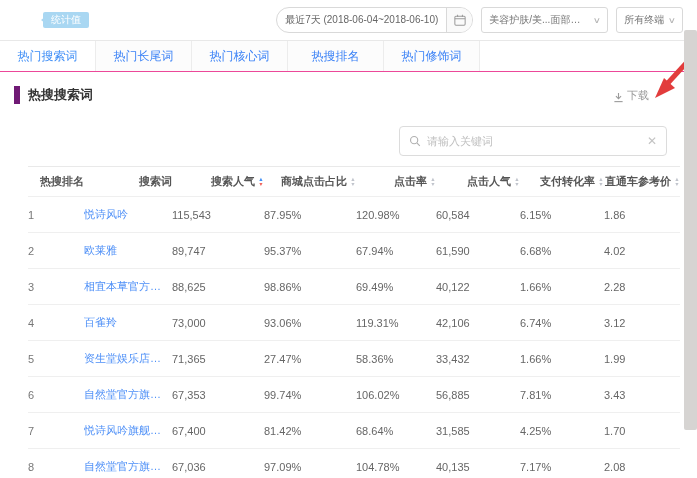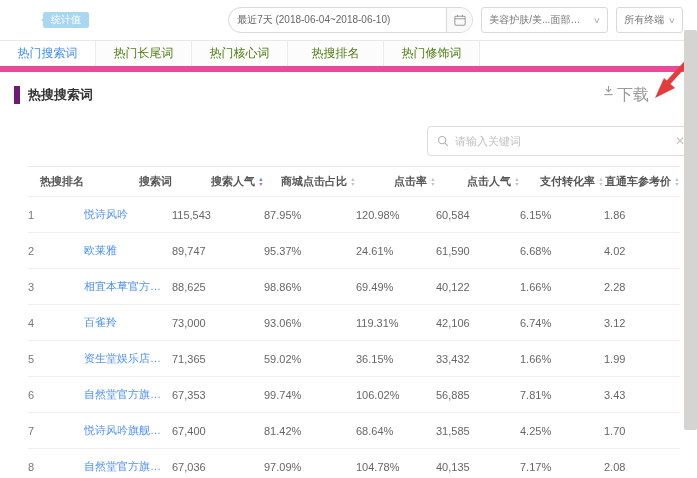--- a/index.html
+++ b/index.html
@@ -9,46 +9,46 @@
 
   
   .hdr { display:flex; align-items:center; height:40px; padding:0 14px 0 33px; }
   .hdr-title { font-size:16px; font-weight:bold; color:#18a8d8; }
   .hdr-badge { position:relative; margin-left:10px; background:#a9d7f2; color:#fff;
     font-size:10px; padding:2px 8px; border-radius:2px; line-height:12px; }
   .hdr-badge:before { content:""; position:absolute; left:-5px; top:5px;
     border:3px solid transparent; border-right:4px solid #a9d7f2; }
   .hdr-sp { flex:1; }
   .datebox { display:flex; align-items:center; height:26px; border:1px solid #d9d9d9;
-    border-radius:13px; overflow:hidden;gap:48px; }
+    border-radius:13px; overflow:hidden; }
   .datebox .dtxt { font-size:10px; color:#666; padding:0 8px; white-space:nowrap; }
   .datebox .cal { width:26px; height:26px; border-left:1px solid #d9d9d9;
     display:flex; align-items:center; justify-content:center; background:#fafafa; cursor:pointer; }
   .selbox { display:flex; align-items:center; height:26px; border:1px solid #d9d9d9;
     border-radius:3px; margin-left:8px; padding:0 7px; cursor:pointer; max-width:128px; }
   .selbox .stxt { font-size:10px; color:#777; white-space:nowrap; overflow:hidden;
     text-overflow:ellipsis; max-width:100px; }
   .selbox .chev { font-size:8px; color:#b6b6b6; margin-left:5px; transform:scaleX(1.4); }
 
   
-  .tabs { display:flex; height:32px; border-top:1px solid #e8e8e8; border-bottom:6px solid #ec4899; }
+  .tabs { display:flex; height:32px; border-top:1px solid #e8e8e8; border-bottom:1px solid #ec4899; }
   .tab { width:96px; display:flex; align-items:center; justify-content:center;
-    font-size:12px; color:#4d7c0f; border-right:1px solid #ececec; background:#fcfcfc; cursor:pointer; }
+    font-size:12px; color:#3b82f6; border-right:1px solid #ececec; background:#fcfcfc; cursor:pointer; }
   .tab.active { color:#3e8ef7; background:#fff; }
 
   
   .sect { position:relative; display:flex; align-items:center; height:34px; padding:0 14px; margin-top:6px; }
   .sect-title { font-size:13px; font-weight:bold; color:#333; border-left:6px solid #701a75; padding-left:8px; }
   .sect-sp { flex:1; }
-  .dl { display:flex; align-items:flex-start; color:#9a9a9a; font-size:16px; cursor:pointer; margin-right:34px; }
+  .dl { display:flex; align-items:flex-end; color:#9a9a9a; font-size:11px; cursor:pointer; margin-right:34px; }
   .dl svg { margin-right:3px; }
   .annot { position:absolute; right:4px; top:-22px; width:44px; height:46px; pointer-events:none; }
 
   
-  .search-row { display:flex; justify-content:flex-end; padding:14px 2px 10px 14px; }
+  .search-row { display:flex; justify-content:flex-end; padding:14px 30px 10px 14px; }
   .searchbox { display:flex; align-items:center; width:268px; height:30px;
     border:1px solid #dcdcdc; border-radius:4px; padding:0 9px; }
   .searchbox input { flex:1; border:none; outline:none; font-size:11px; color:#333;
     font-family:inherit; background:transparent; }
   .searchbox input::placeholder { color:#bfbfbf; }
   .searchbox .sic { color:#b0b0b0; margin-right:6px; display:flex; }
   .searchbox .clr { color:#c3c3c3; font-size:12px; cursor:pointer; line-height:1; }
 
   
   table { border-collapse:collapse; table-layout:fixed; width:652px; margin-left:28px; }
@@ -185,21 +185,21 @@
       <td>60,584</td>
       <td>6.15%</td>
       <td>1.86</td>
     </tr>
 
     <tr class="trow">
       <td>2</td>
       <td class="kw">欧莱雅</td>
       <td>89,747</td>
       <td>95.37%</td>
-      <td>24.61%</td>
+      <td>67.94%</td>
       <td>61,590</td>
       <td>6.68%</td>
       <td>4.02</td>
     </tr>
 
     <tr class="trow">
       <td>3</td>
       <td class="kw">相宜本草官方旗舰店..</td>
       <td>88,625</td>
       <td>98.86%</td>
@@ -217,22 +217,22 @@
       <td>119.31%</td>
       <td>42,106</td>
       <td>6.74%</td>
       <td>3.12</td>
     </tr>
 
     <tr class="trow">
       <td>5</td>
       <td class="kw">资生堂娱乐店官方旗舰</td>
       <td>71,365</td>
-      <td>59.02%</td>
-      <td>36.15%</td>
+      <td>27.47%</td>
+      <td>58.36%</td>
       <td>33,432</td>
       <td>1.66%</td>
       <td>1.99</td>
     </tr>
 
     <tr class="trow">
       <td>6</td>
       <td class="kw">自然堂官方旗舰店官..</td>
       <td>67,353</td>
       <td>99.74%</td>

